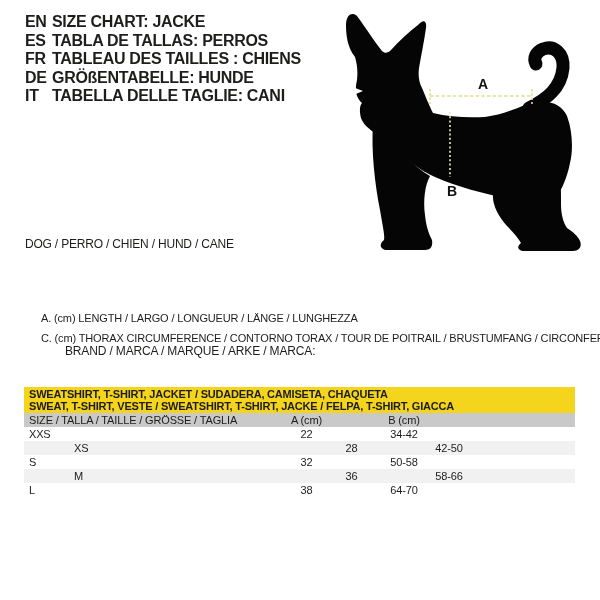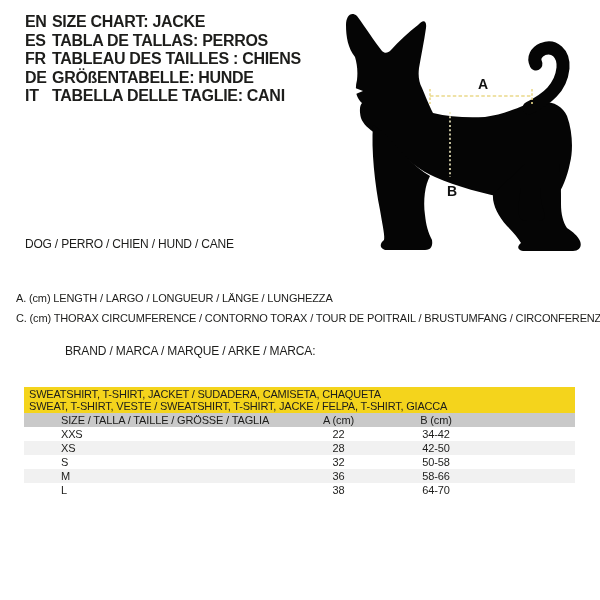--- a/index.html
+++ b/index.html
@@ -18,36 +18,36 @@
   .lang-row { display:flex; height:18.5px; align-items:center;
               font-size:16px; font-weight:700; letter-spacing:-0.3px; white-space:nowrap; }
   .lang-code { width:27px; }
 
   
   .diagram { left:335px; top:0; width:250px; height:260px; }
 
   
   .species-line { left:25px; top:237px; font-size:12px; font-weight:400;
                   letter-spacing:-0.2px; white-space:nowrap; }
-  .note-line  { left:16px; font-size:11px; letter-spacing:-0.15px; white-space:nowrap; }
+  .note-line  { left:41px; font-size:11px; letter-spacing:-0.15px; white-space:nowrap;margin-top:20px; }
   .note-a { top:291.5px; }
   .note-c { top:311.5px; }
   .brand-line { left:25px; top:344px; font-size:12px; letter-spacing:-0.15px; white-space:nowrap;margin-left:40px; }
 
   
   .size-table { left:24px; top:387px; width:551px; }
   .tbl-title { background:#f4d41c; padding:1px 0 1px 5px; }
-  .tbl-title div { font-size:11px; font-weight:400; line-height:12px; letter-spacing:-0.2px; white-space:nowrap; }
+  .tbl-title div { font-size:11px; font-weight:700; line-height:12px; letter-spacing:-0.2px; white-space:nowrap; }
   .tbl-head { background:#c9c9c9; }
   .tr { display:flex; height:14px; align-items:center; font-size:11px; letter-spacing:-0.15px; }
   .tbl-head .tr { height:14px; }
-  .c-size { width:230px; padding-left:5px; text-align:left;margin-left:32px; }
+  .c-size { width:230px; padding-left:5px; text-align:left; }
   .c-a { width:105px; text-align:center; }
   .c-b { width:90px;  text-align:center; }
-  .row-alt { background:#f1f1f1; }
+  .row-alt { background:#f1f1f1;padding-left:45px; }
 </style>
 </head>
 <body>
 
 <div class="abs lang-list">
   <div class="lang-row">
     <span class="lang-code">EN</span>
     <span>SIZE CHART: JACKE</span>
   </div>
   <div class="lang-row">

